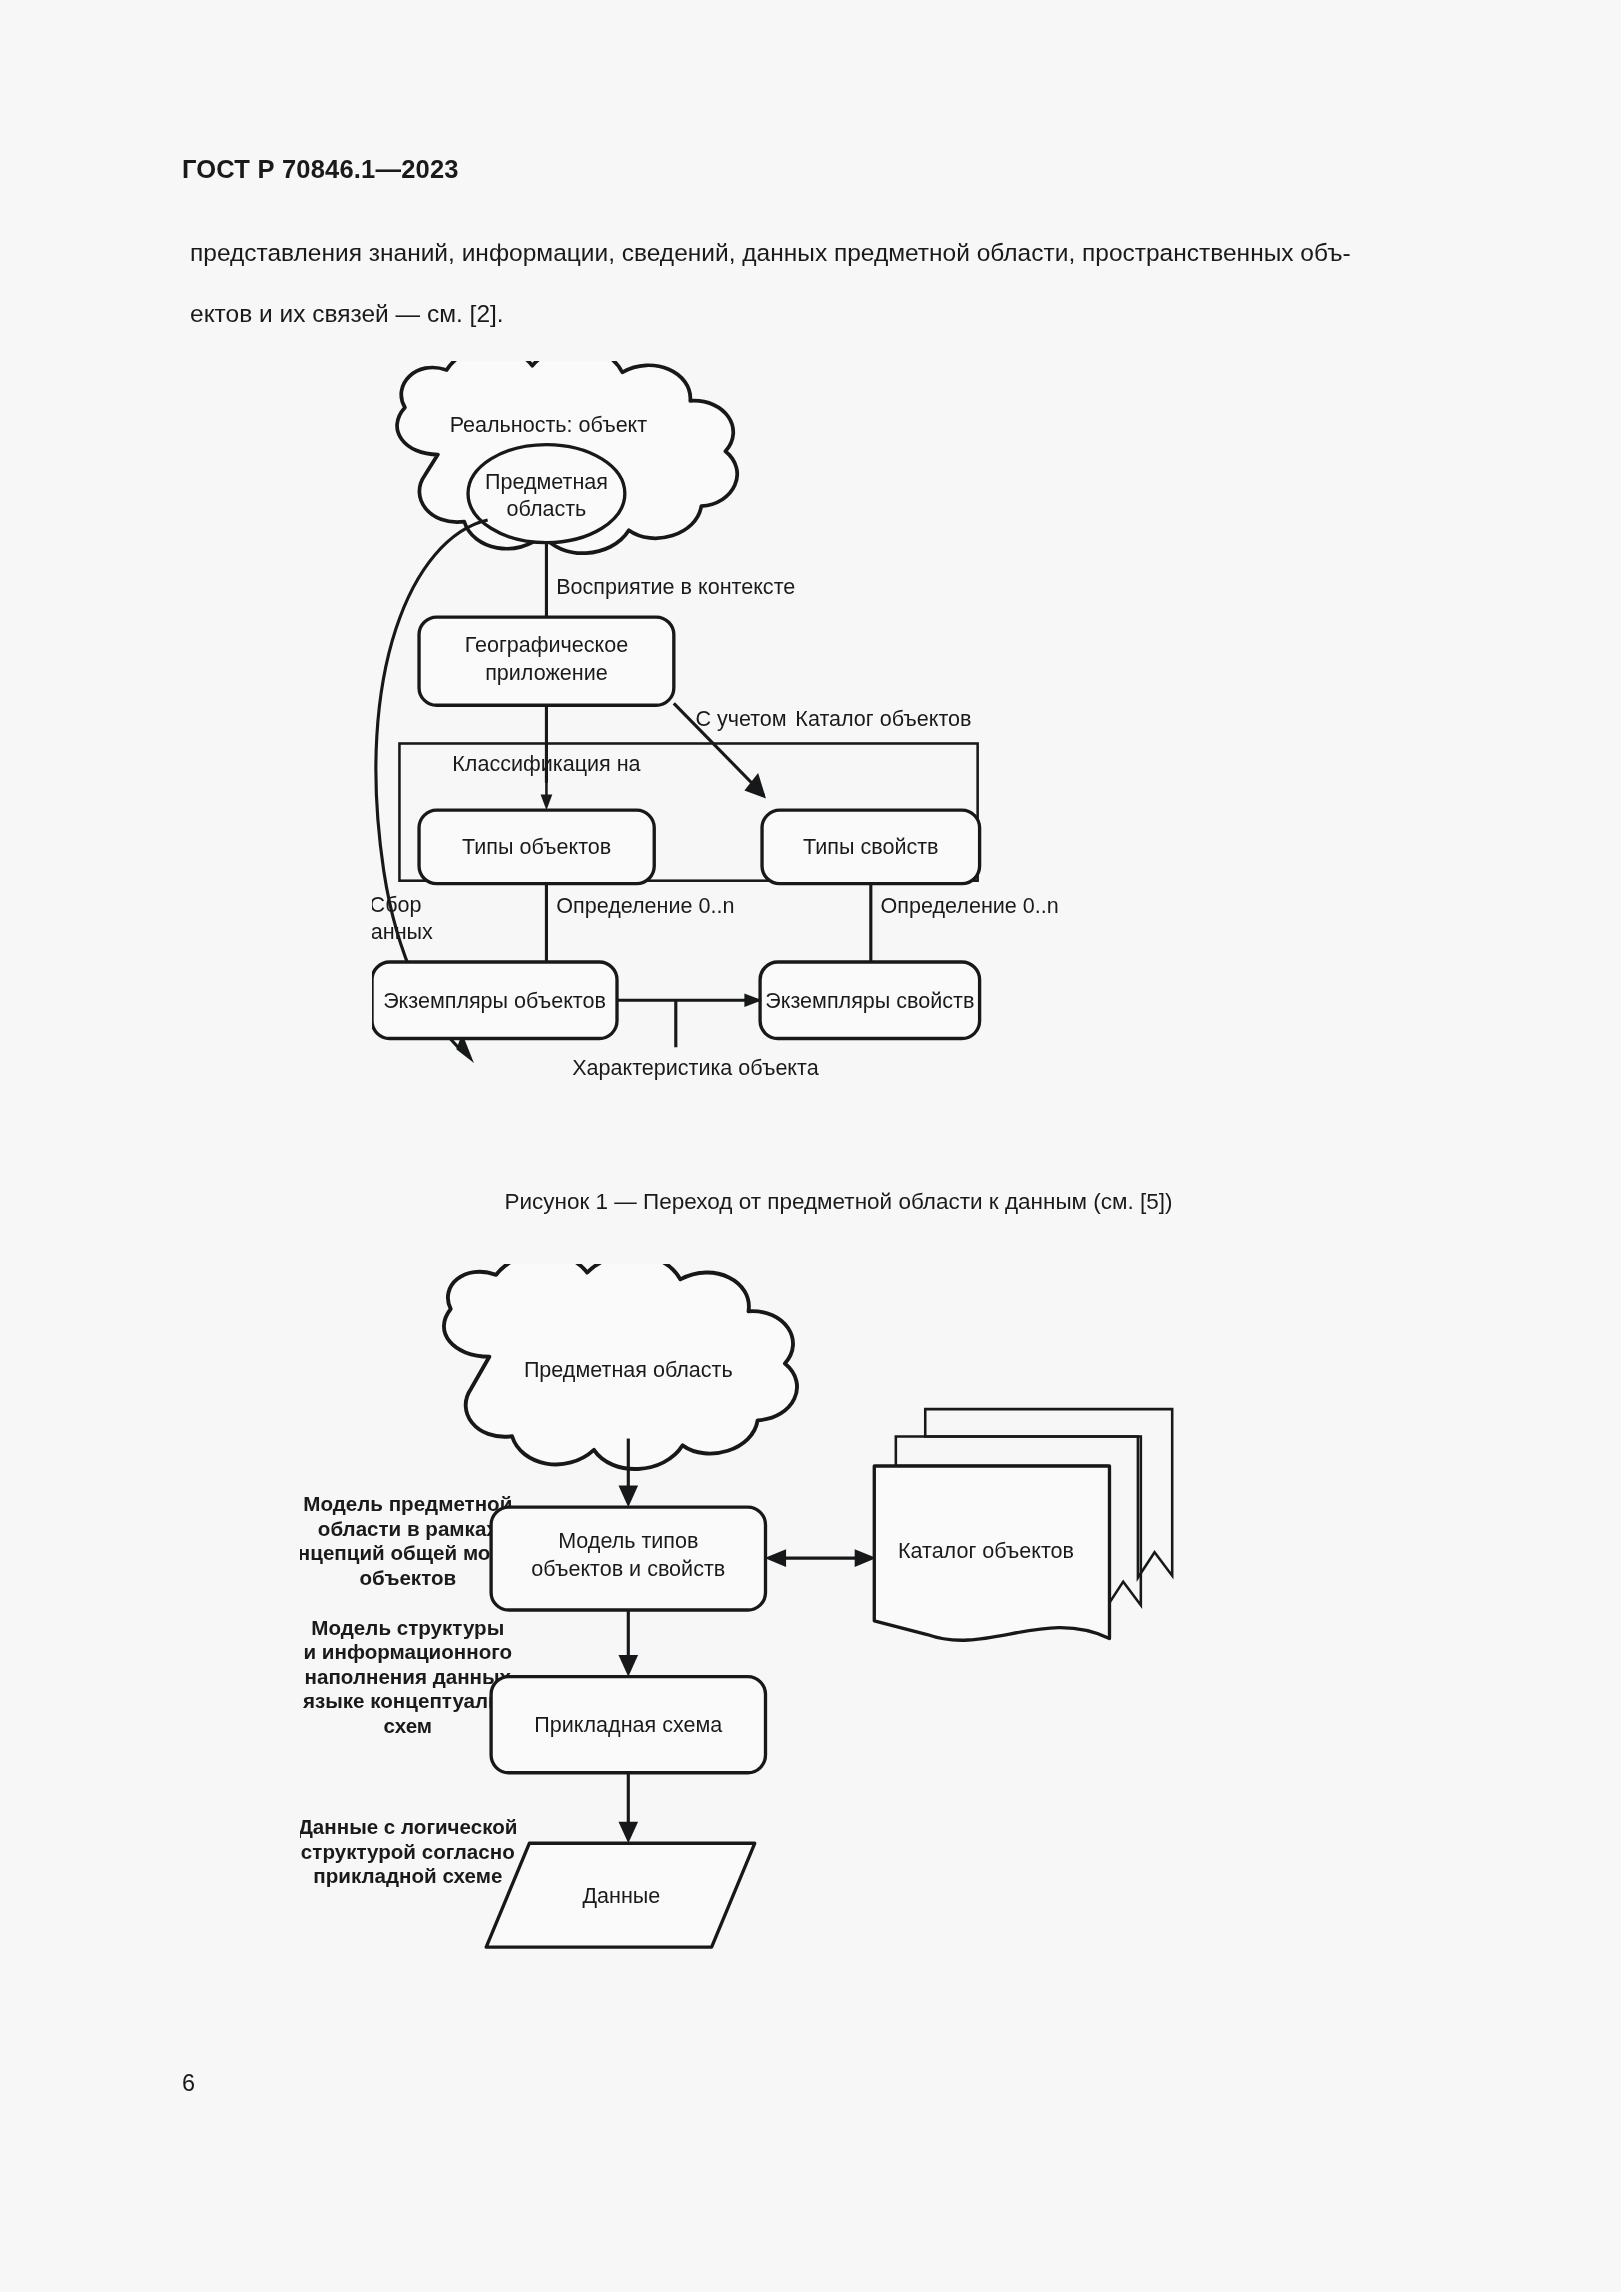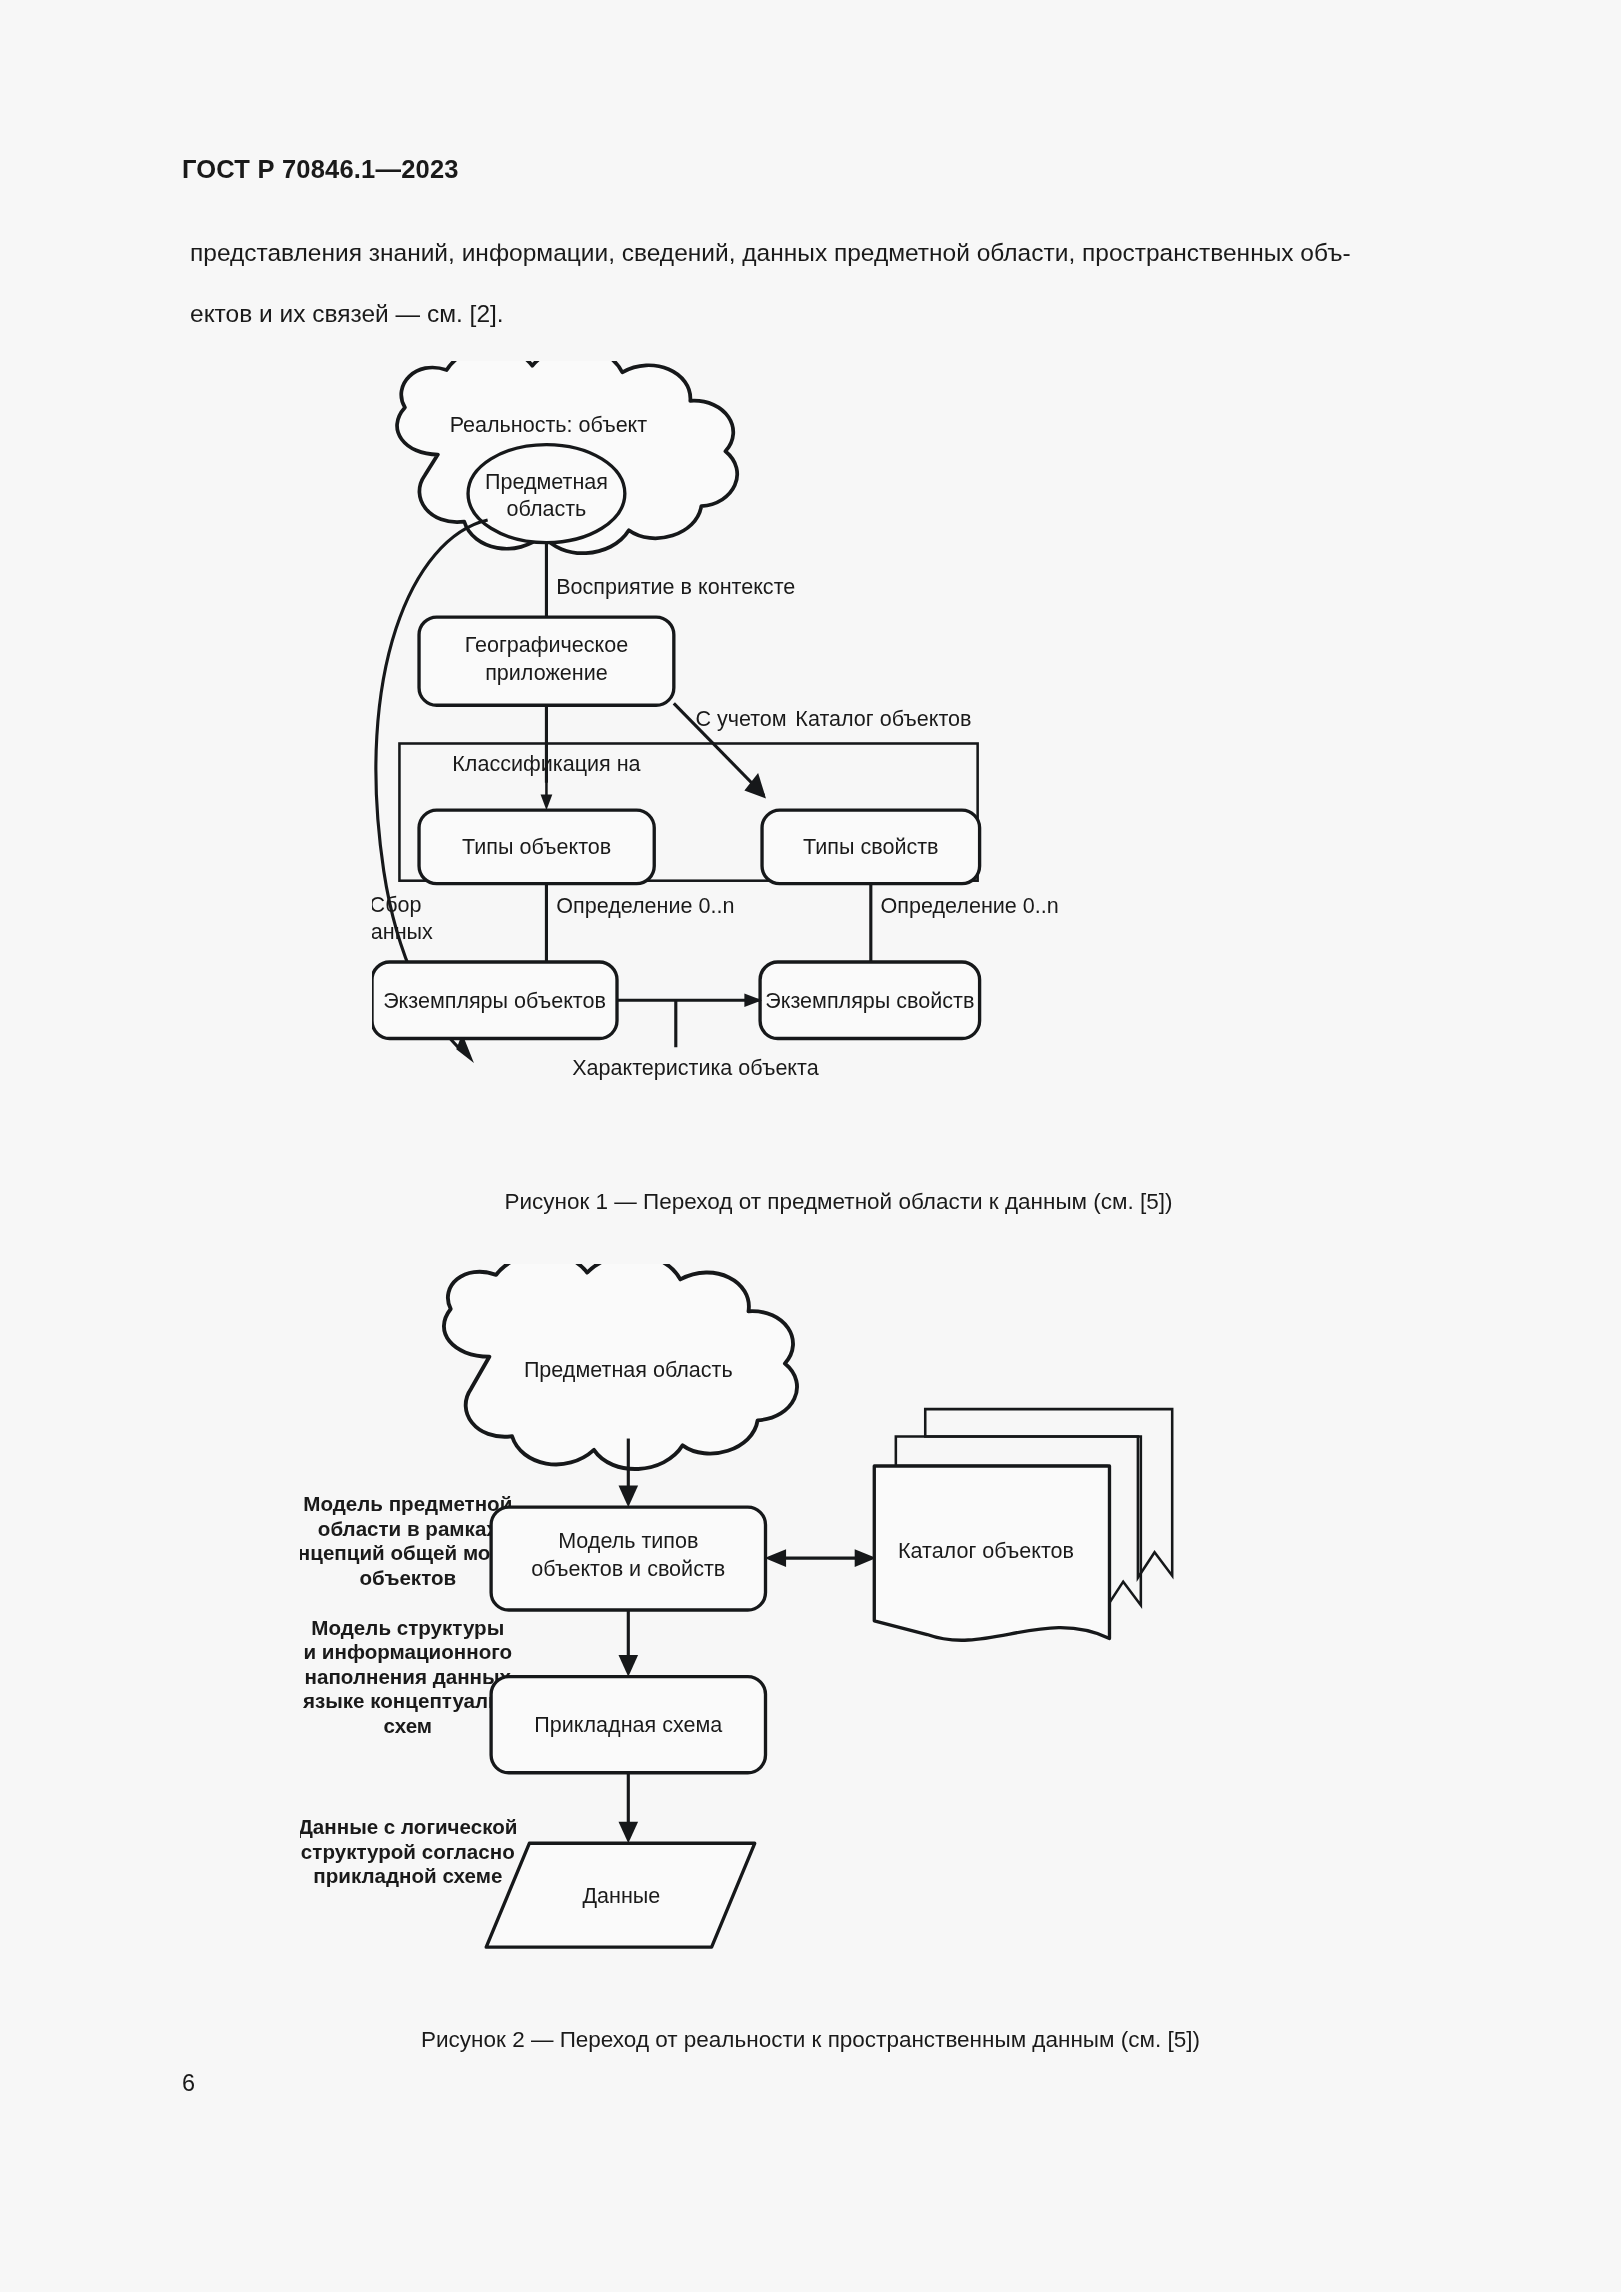--- a/index.html
+++ b/index.html
@@ -214,17 +214,16 @@
       <text class="bold tc" x="110" y="582">Данные с логической</text>
       <text class="bold tc" x="110" y="607">структурой согласно</text>
       <text class="bold tc" x="110" y="632">прикладной схеме</text>
 
       <path class="stroke" d="M 234 591 L 464 591 L 420 697 L 190 697 Z"></path>
       <text class="tc" x="328" y="652">Данные</text>
     </svg>
   </div>
 
   <div class="fig-caption" id="caption-1">Рисунок 1 — Переход от предметной области к данным (см. [5])</div>
-  <div class="fig-caption" id="caption-2">Рисунок 2 — Переход от реальности к пространственным данным (см. [5])</div>
 
   <div class="page-number">6</div>
 </div>
 
 
 </body></html>

